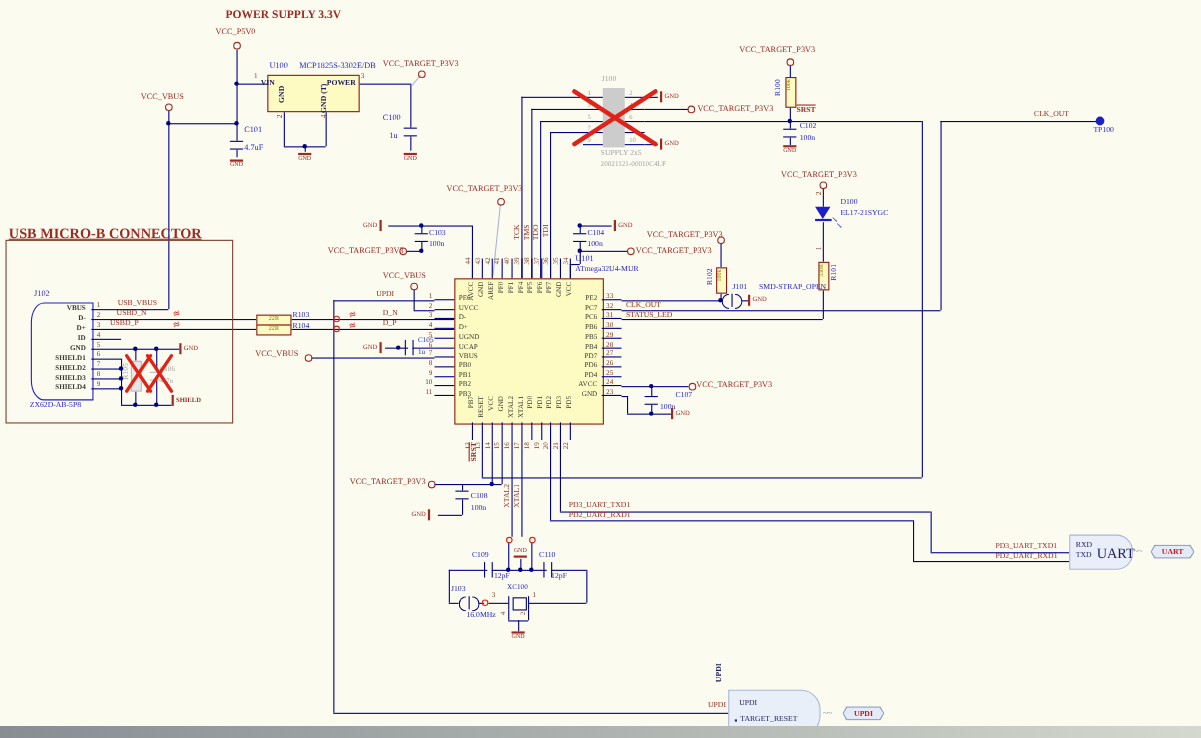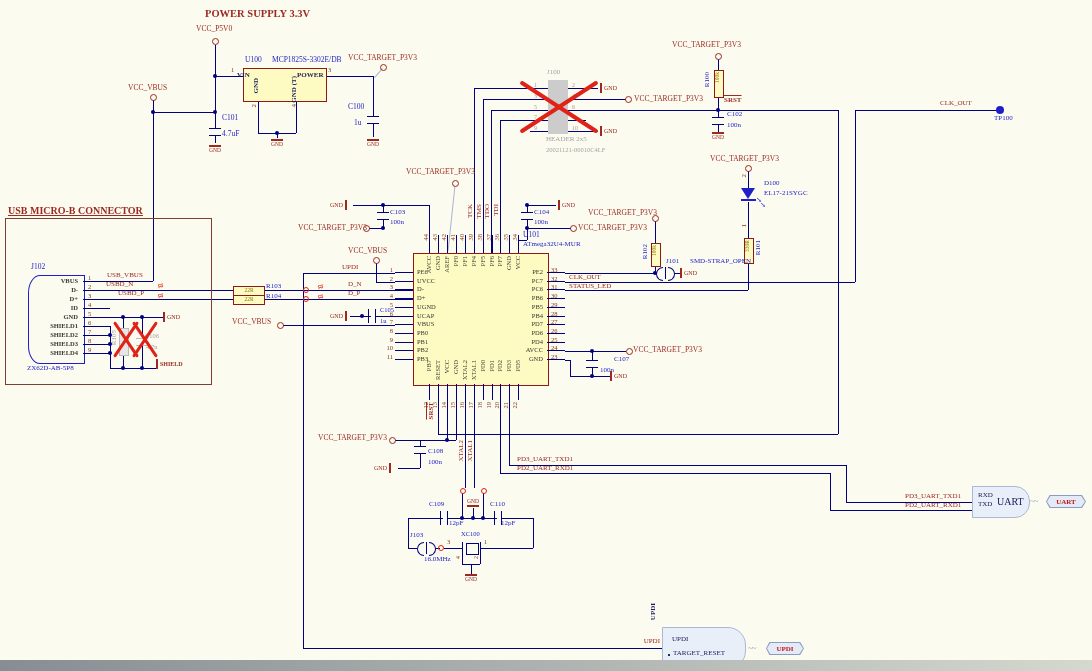--- a/index.html
+++ b/index.html
@@ -9,21 +9,21 @@
   }
   html,body{margin:0;padding:0}
   #sheet{position:relative;width:1092px;height:671px;background:var(--bg);
     font-family:"Liberation Serif","DejaVu Serif",serif;overflow:hidden}
   .w{position:absolute;background:var(--wire)}
   .wh{height:1px}.wv{width:1px}
   .wgy{background:#A9B4D2}
   .lbl{position:absolute;font-size:7.5px;line-height:1.1;color:var(--maroon);white-space:nowrap}
   .b{font-weight:bold}.bl{color:var(--blue)}.gy{color:var(--gray)}.nv{color:#202060}
   .ol{color:var(--olive)}.pnc{color:var(--pn)}.s6{font-size:6px}.s65{font-size:6.5px}
-  .s7{font-size:7px}.s9{font-size:10px}.s10{font-size:10.5px}
+  .s7{font-size:7px}.s9{font-size:13px}.s10{font-size:10.5px}
   .ovl{text-decoration:overline}
   .vtx{position:absolute;writing-mode:vertical-rl;transform:rotate(180deg);white-space:nowrap;line-height:1;font-size:7px}
   .jd{position:absolute;width:4px;height:4px;border-radius:50%;background:var(--wire)}
   .rd{position:absolute;width:4px;height:4px;border-radius:50%;border:1px solid var(--red)}
   .circ{position:absolute;width:5px;height:5px;border:1px solid var(--maroon);border-radius:50%}
   .caph{position:absolute;width:12px;height:6px;border-top:1.6px solid var(--wire);border-bottom:1.6px solid var(--wire)}
   .capv{position:absolute;width:6px;height:14px;border-left:1.6px solid var(--wire);border-right:1.6px solid var(--wire)}
   .resv{position:absolute;width:8px;background:var(--cfill);border:1px solid var(--cbord)}
   .resh{position:absolute;height:8px;background:var(--cfill);border:1px solid var(--cbord);
     font-size:5.5px;color:var(--olive);text-align:center;line-height:7px}
@@ -324,21 +324,21 @@
         <span class="num">8</span>
       </div>
       <div class="urow" style="--i: 8;">
         <span class="name">SHIELD4</span>
         <i class="stub"></i>
         <span class="num">9</span>
       </div>
     </div>
   <span class="lbl s7" style="left:107px;top:272px">USB_VBUS</span>
   <span class="lbl s7" style="left:106px;top:281px">USBD_N</span>
-  <span class="lbl s7" style="left:118px;top:290px">USBD_P</span>
+  <span class="lbl s7" style="left:100px;top:290px">USBD_P</span>
   <div class="gndr" style="left:163px;top:312px">
       <i class="gvb"></i>
       <span>GND</span>
     </div>
   <div class="gndr" style="left:156px;top:359px">
       <i class="gvb"></i>
       <span class="b">SHIELD</span>
     </div>
 
   <div class="resv" style="left:119px;top:328px;height:26px;background:#E6E6E6;border-color:#BBB"></div>
@@ -673,21 +673,21 @@
         <span class="rn">8</span>
         <i class="rs"></i>
     </div>
       <div class="hrow" style="--i: 4;">
       <i class="ls"></i>
         <span class="ln">9</span>
         <span class="rn">10</span>
         <i class="rs"></i>
     </div>
     </div>
-  <span class="lbl s7 gy" style="left:546px;top:136px">HEADER 2x5</span>
+  <span class="lbl s7 gy" style="left:546px;top:136px">SUPPLY 2x5</span>
   <span class="lbl s65 gy" style="left:546px;top:146px">20021121-00010C4LF</span>
   <div class="xbar" style="left:513px;top:105px;width:92px;transform:rotate(33deg)"></div>
   <div class="xbar" style="left:513px;top:105px;width:92px;transform:rotate(-33deg)"></div>
   <div class="gndr" style="left:600px;top:83px">
       <i class="gvb"></i>
       <span>GND</span>
     </div>
   <div class="gndr" style="left:600px;top:126px">
       <i class="gvb"></i>
       <span>GND</span>

